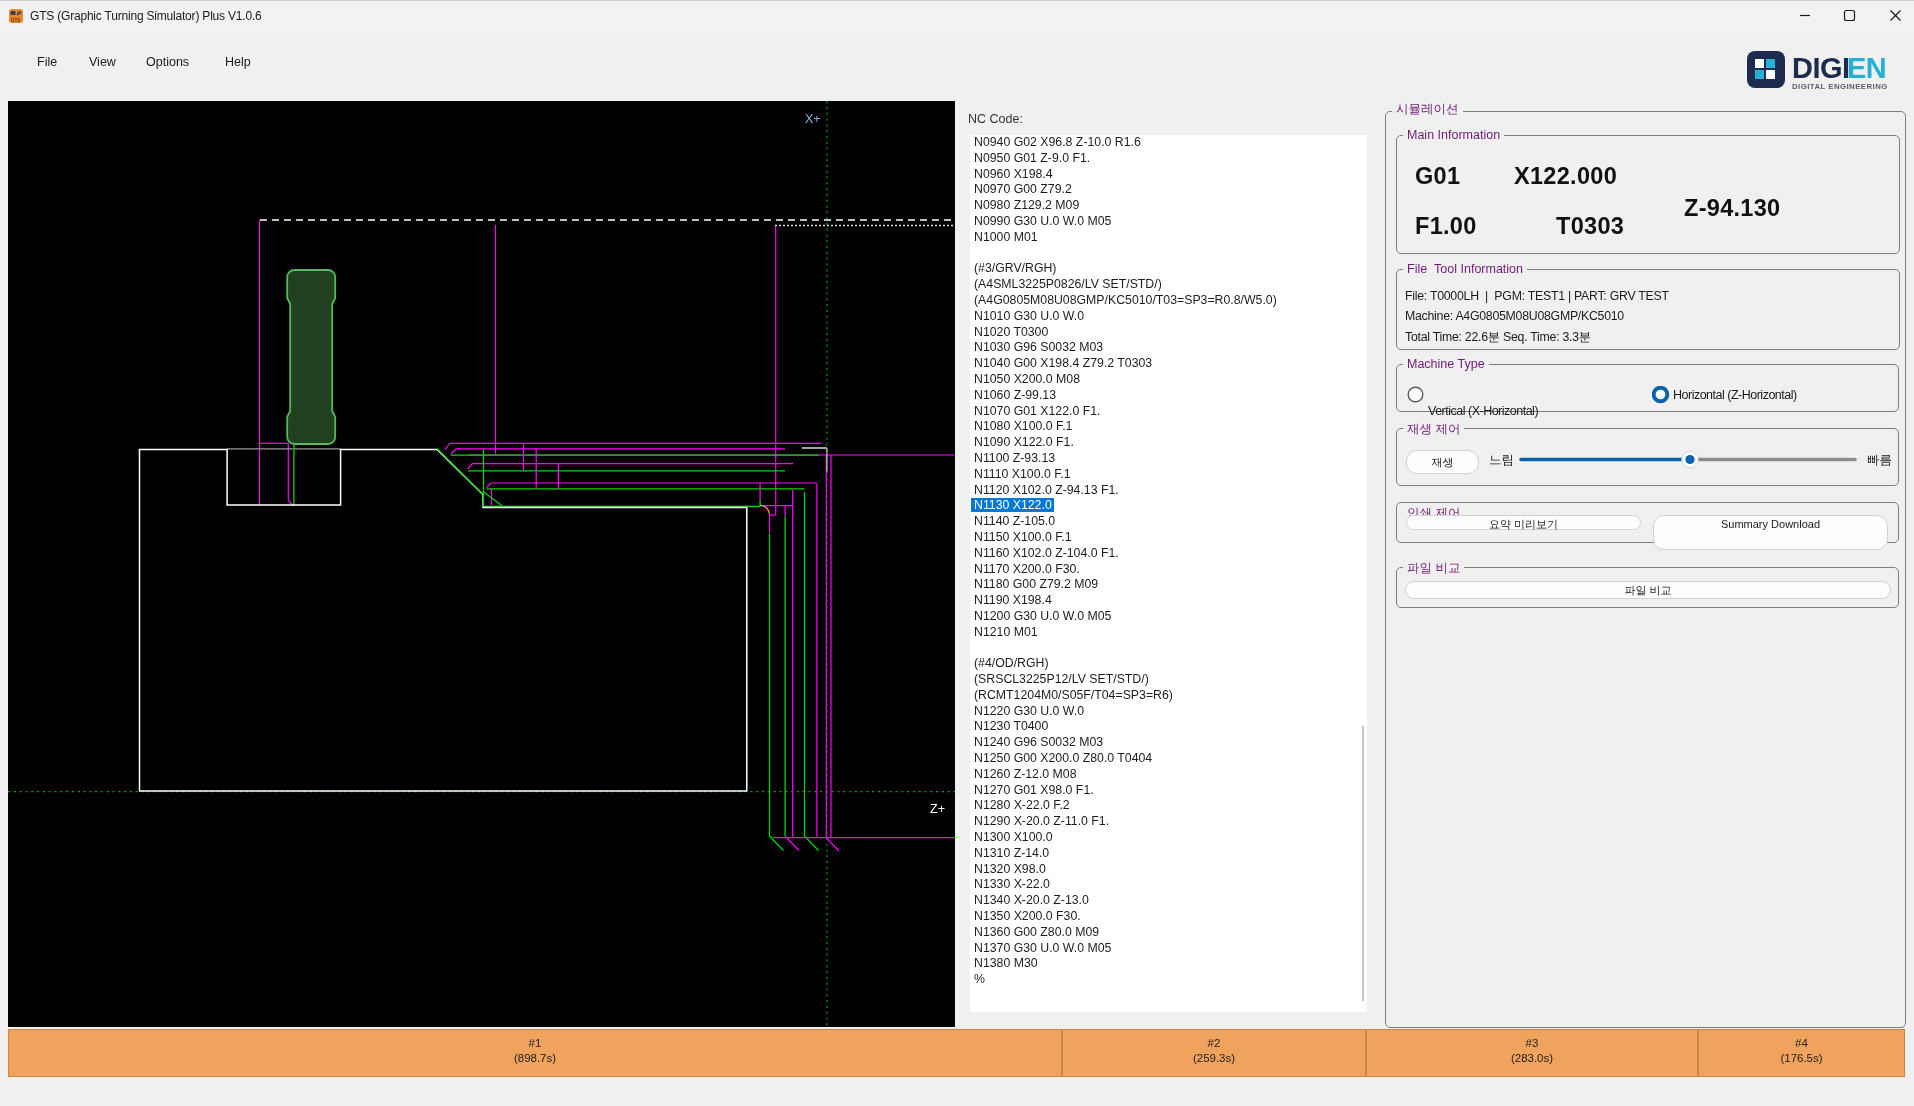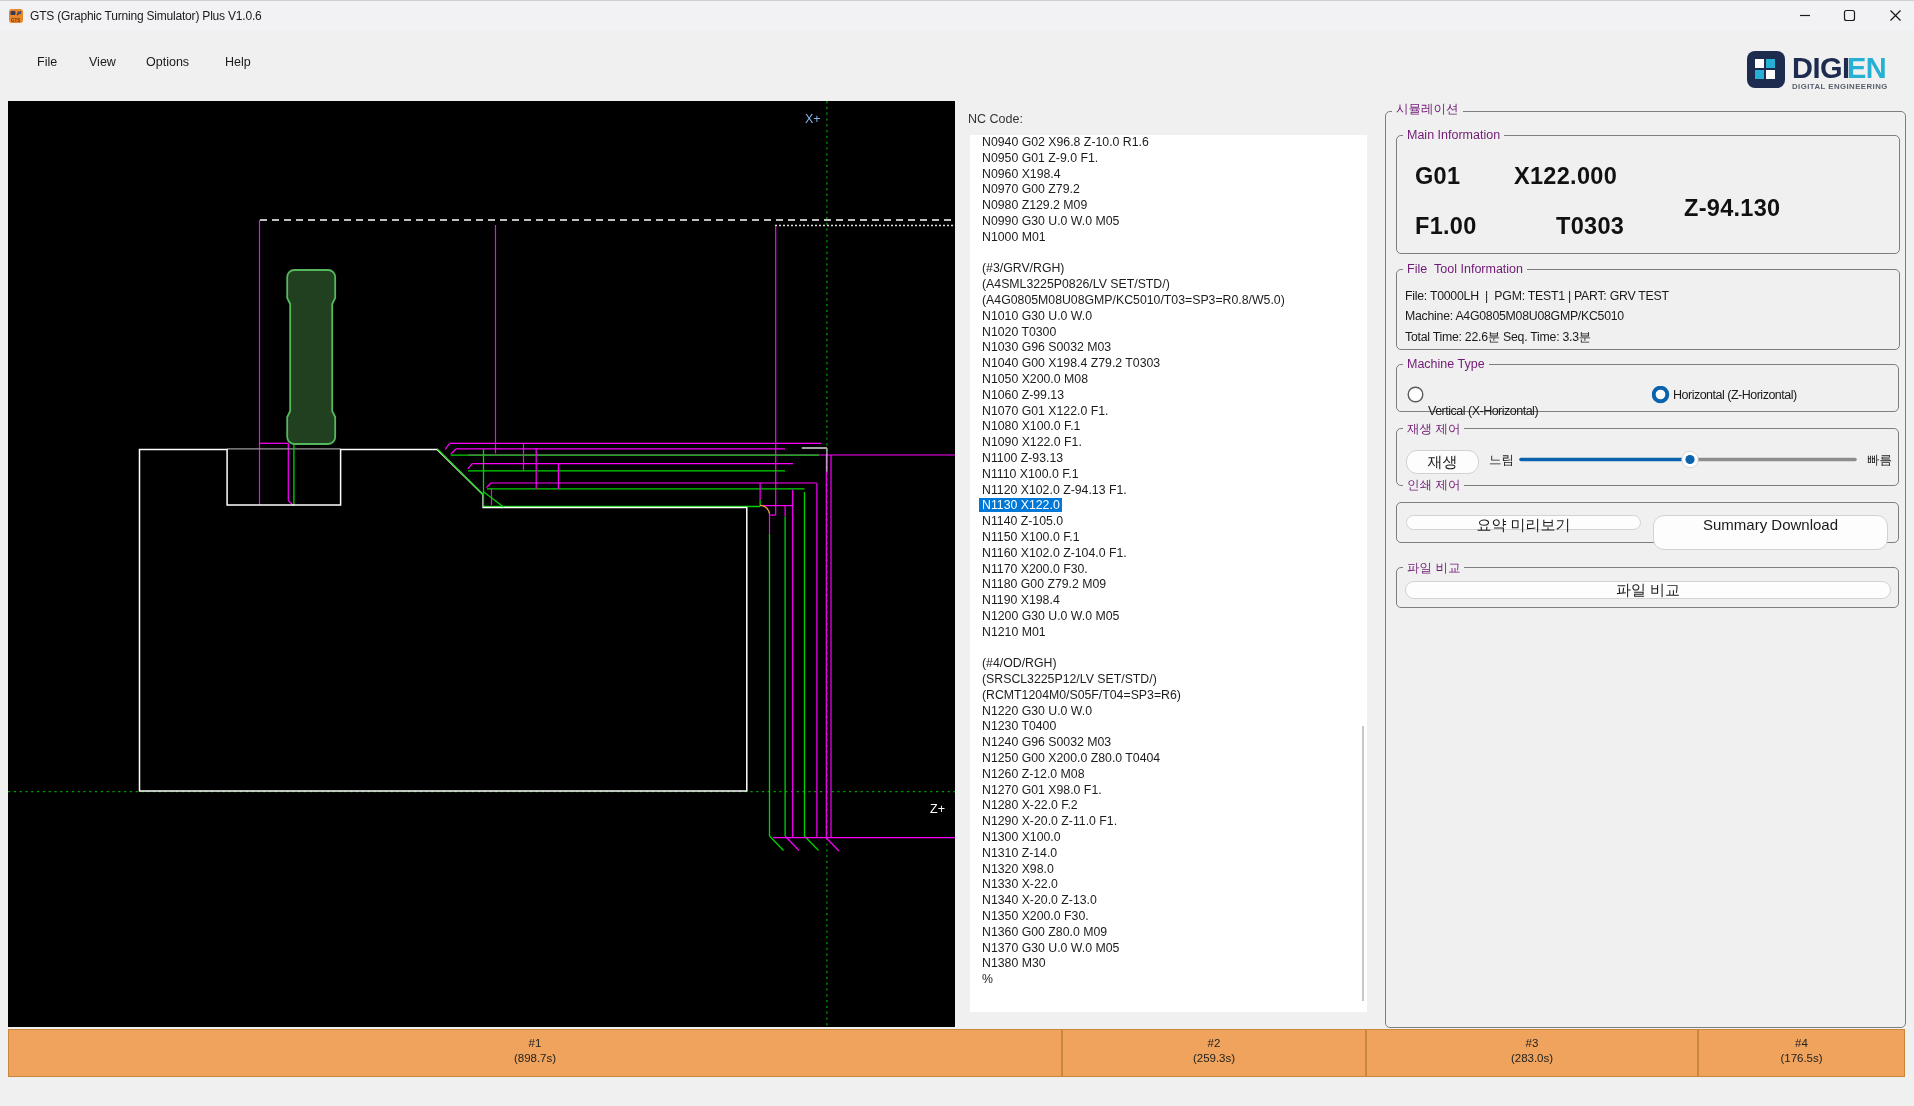--- a/index.html
+++ b/index.html
@@ -5,28 +5,28 @@
   html,body{margin:0;padding:0;}
   body{width:1914px;height:1106px;background:#f0f0f0;font-family:"Liberation Sans",sans-serif;position:relative;overflow:hidden;}
   .titlebar{position:absolute;left:0;top:0;width:1914px;height:30px;background:#f2f1f4;border-top:1px solid #cfcfcf;box-sizing:border-box;}
   .titletext{position:absolute;left:30px;top:8px;font-size:12px;letter-spacing:-0.2px;color:#1a1a1a;}
   .appicon{position:absolute;left:9px;top:8px;width:14px;height:14px;border-radius:3px;background:#e8882e;}
   .winbtns{position:absolute;right:0;top:0;height:30px;}
   .menubar{position:absolute;left:0;top:30px;width:1914px;height:71px;background:#f0f0f0;}
   .menuitem{position:absolute;top:25px;font-size:12.5px;color:#1a1a1a;}
   .canvas{position:absolute;left:8px;top:101px;width:947px;height:926px;background:#000;}
   .nclabel{position:absolute;left:968px;top:112px;font-size:12.5px;color:#333;}
-  .nclist{position:absolute;left:970px;top:135px;width:397px;height:877px;background:#fff;font-size:12.3px;line-height:15.8px;color:#1c1c1c;white-space:pre;padding-top:0px;padding-left:12px;box-sizing:border-box;}
+  .nclist{position:absolute;left:970px;top:135px;width:397px;height:877px;background:#fff;font-size:12.3px;line-height:15.8px;color:#1c1c1c;white-space:pre;padding-top:0px;padding-left:4px;box-sizing:border-box;}
   .ncsel{background:#0078d7;color:#fff;padding:0 2px 0 3px;margin-left:-3px;}
   .ncscroll{position:absolute;left:1361.5px;top:726px;width:2.5px;height:275px;background:#c7c7c7;}
   .gbox{position:absolute;border:1px solid #7e7e7e;border-radius:5px;box-sizing:border-box;}
   .glabel{position:absolute;font-size:12.5px;color:#701a75;background:#f0f0f0;padding:0 4px;white-space:nowrap;}
   .bigval{position:absolute;font-weight:bold;font-size:23.5px;color:#111;letter-spacing:0.3px;}
   .ftline{position:absolute;font-size:12.3px;color:#1a1a1a;letter-spacing:-0.25px;}
-  .btn{position:absolute;background:#fdfdfd;border:1px solid #d2d2d2;border-radius:11px;box-sizing:border-box;font-size:15px;color:#1a1a1a;text-align:center;}
+  .btn{position:absolute;background:#fdfdfd;border:1px solid #d2d2d2;border-radius:11px;box-sizing:border-box;font-size:11px;color:#1a1a1a;text-align:center;}
   .radiolabel{position:absolute;font-size:12.5px;color:#1a1a1a;letter-spacing:-0.5px;}
   .seg{position:absolute;top:1029px;height:48px;background:#f0a35c;border:1px solid #c9873d;box-sizing:border-box;text-align:center;font-size:11.5px;color:#222;}
   .seg div{margin-top:6px;line-height:15px;}
 </style>
 </head>
 <body>
 
 <div class="titlebar">
   <div class="appicon"></div>
   <svg style="position:absolute;left:9px;top:8px;" width="14" height="14" viewBox="0 0 14 14">
@@ -230,21 +230,21 @@
 <div class="radiolabel" style="left:1489px;top:452px;letter-spacing:0;">느림</div>
 <svg style="position:absolute;left:1515px;top:448px;" width="390" height="24" viewBox="0 0 390 24">
   <line x1="6" y1="11.5" x2="175" y2="11.5" stroke="#0b63ad" stroke-width="3.6" stroke-linecap="round"></line>
   <line x1="175" y1="11.5" x2="340" y2="11.5" stroke="#8d8d8d" stroke-width="3.6" stroke-linecap="round"></line>
   <circle cx="175" cy="11.5" r="8.2" fill="#fff" stroke="#d8d8d8" stroke-width="1"></circle>
   <circle cx="175" cy="11.5" r="4.6" fill="#0b63ad"></circle>
   <text x="352" y="16" font-family="Liberation Sans, sans-serif" font-size="12.5" fill="#1a1a1a">빠름</text>
 </svg>
 
 <div class="gbox" style="left:1396px;top:502px;width:503px;height:41px;"></div>
-<div class="glabel" style="left:1403px;top:477px;">인쇄 제어</div>
+<div class="glabel" style="left:1403px;top:505px;">인쇄 제어</div>
 <div class="btn" style="left:1406px;top:515px;width:235px;height:15px;line-height:17px;">요약 미리보기</div>
 <div class="btn" style="left:1653px;top:515px;width:235px;height:35px;line-height:17px;">Summary Download</div>
 
 <div class="gbox" style="left:1396px;top:567px;width:503px;height:41px;"></div>
 <div class="glabel" style="left:1403px;top:560px;">파일 비교</div>
 <div class="btn" style="left:1405px;top:581px;width:486px;height:18px;line-height:16px;">파일 비교</div>
 
 <div class="seg" style="left:8px;width:1054px;">
     <div>#1<br>(898.7s)</div>
   </div>

